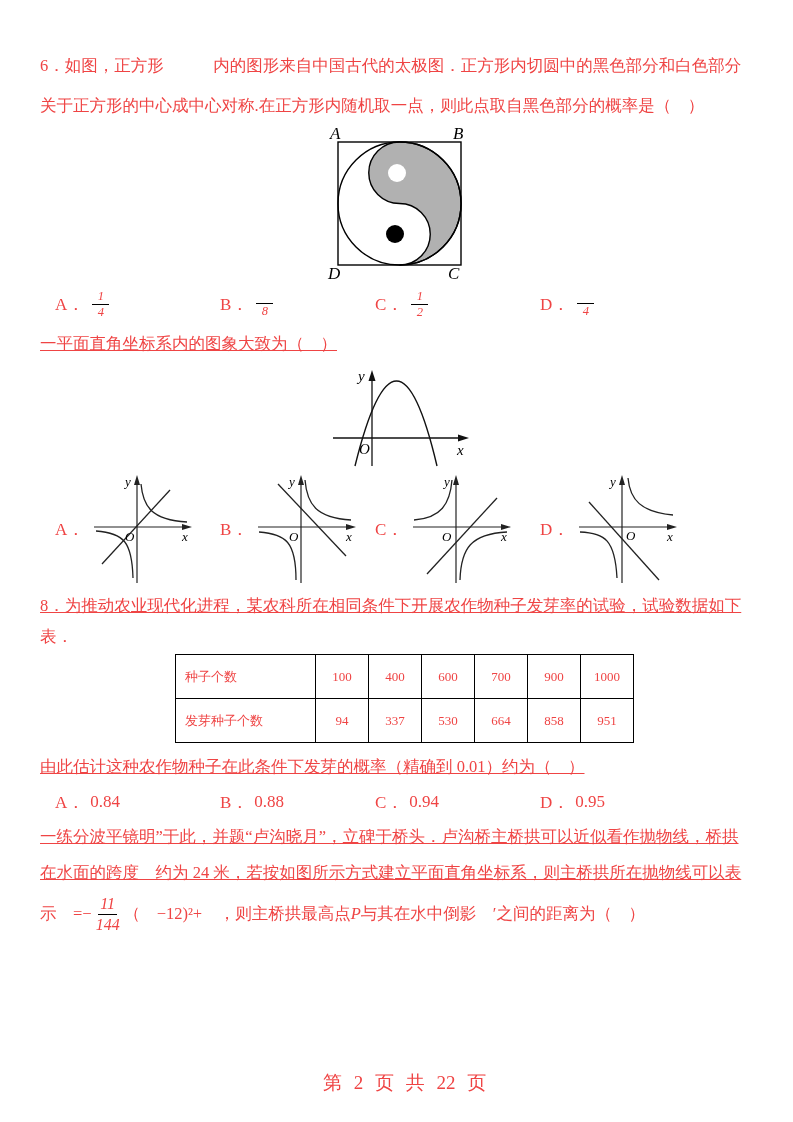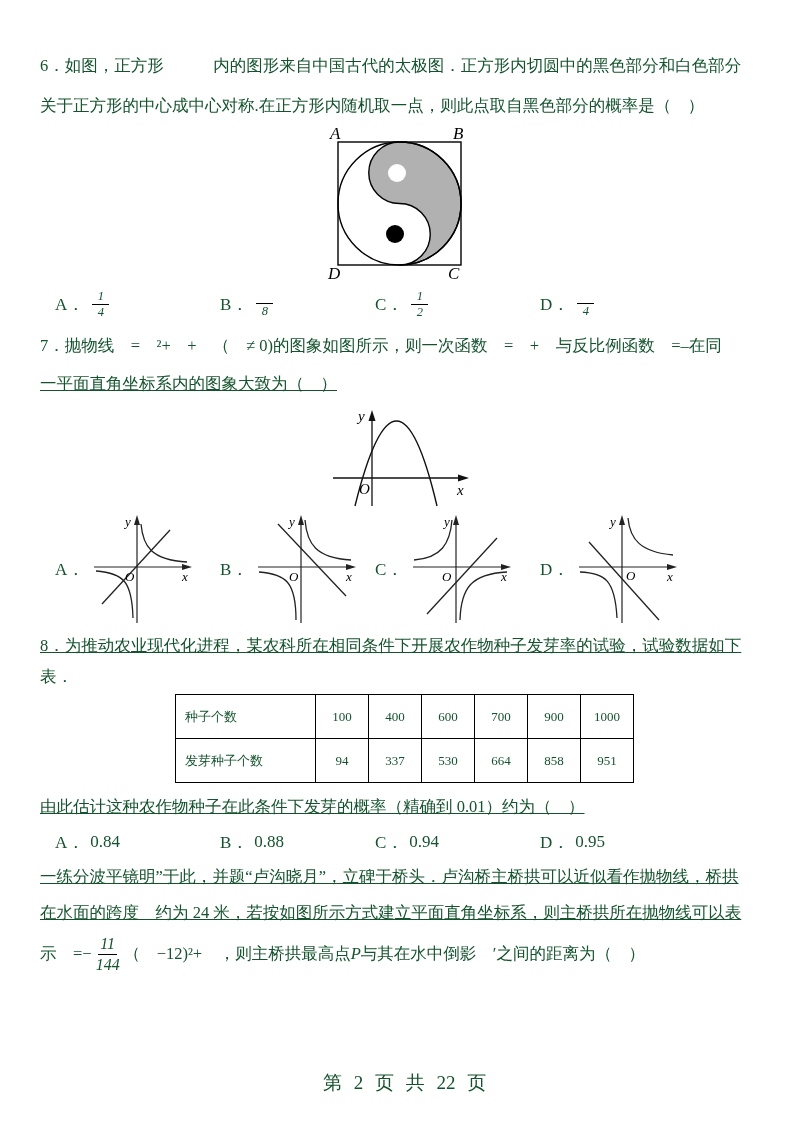--- a/index.html
+++ b/index.html
@@ -1,17 +1,17 @@
 <!DOCTYPE html>
 <html><head>
 <meta charset="utf-8">
 <style>
   html,body{margin:0;padding:0;background:#e8e8e8;}
   .page{
-    width:793px;height:1122px;margin:0 auto;background:#ffffff;color:#14532d;
+    width:793px;height:1122px;margin:0 auto;background:#ffffff;color:#ef4444;
     font-family:"Liberation Serif","DejaVu Serif",serif;font-size:16.5px;
     position:relative;box-sizing:border-box;padding:46px 34px 0 40px;overflow:hidden;
   }
   .tline{line-height:40px;white-space:nowrap;}
   .tline.tight{line-height:36px;text-decoration:underline;}
   .tline.short{line-height:26px;}
 
   
   .figwrap{display:flex;justify-content:center;}
   .taiji-wrap{margin:2px 0 0 0;height:152px;}
@@ -101,21 +101,20 @@
         <span class="optlabel">D．</span>
         <span class="frac">
             <span class="n"></span>
             <span class="d">4</span>
           </span>
       </span>
     </div>
   </div>
 
   <div>
-    <div class="tline">7．抛物线　=　²+　+　（　≠ 0)的图象如图所示，则一次函数　=　+　与反比例函数　=–在同</div>
     <div class="tline tight">一平面直角坐标系内的图象大致为（　）</div>
 
     <div class="figwrap parab-wrap">
       <svg width="150" height="102" viewBox="0 0 150 102">
 
         <line x1="8" y1="72" x2="139" y2="72" stroke="#111" stroke-width="1.3"></line>
         <polygon points="144,72 133,68.5 133,75.5" fill="#111"></polygon>
         <line x1="47" y1="100" x2="47" y2="9" stroke="#111" stroke-width="1.3"></line>
         <polygon points="47,4 43.5,15 50.5,15" fill="#111"></polygon>
 

